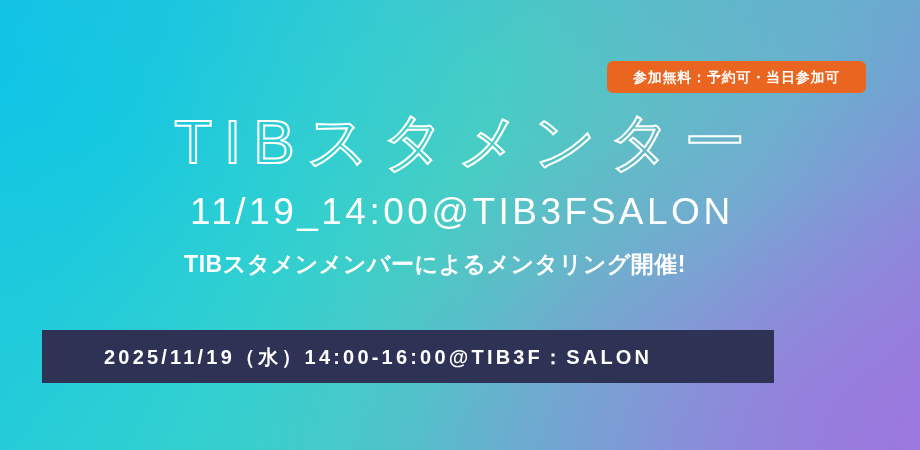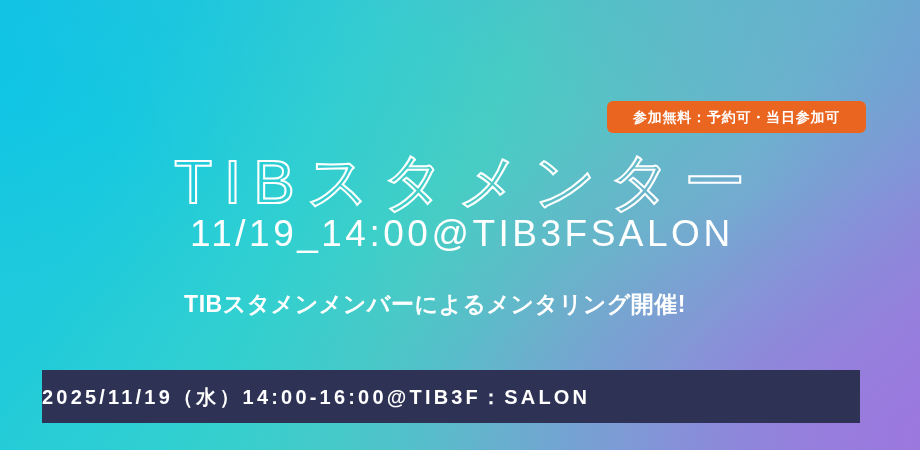--- a/index.html
+++ b/index.html
@@ -54,21 +54,20 @@
         rgba(155, 120, 222, 0.48) 26%,
         rgba(155, 120, 222, 0.12) 46%,
         rgba(155, 120, 222, 0.00) 62%);
     pointer-events: none;
   }
 
   .layer {
     position: absolute;
     inset: 0;
     z-index: 3;
-    margin-top: 40px;
   }
 
   
   #free-badge {
     position: absolute;
     left: 607px;
     top: 61px;
     width: 259px;
     height: 32px;
     background: #ea6520;
@@ -102,21 +101,21 @@
     color: transparent;
     -webkit-text-stroke: 2px #ffffff;
     text-stroke: 2px #ffffff;
     text-indent: 12px;
   }
 
   
   #subtitle {
     position: absolute;
     left: 0;
-    top: 174px;
+    top: 192px;
     width: 920px;
     text-align: center;
     font-size: 37px;
     font-weight: 400;
     letter-spacing: 3.5px;
     line-height: 1.1;
     white-space: nowrap;
     color: #ffffff;
     text-indent: 3.5px;
   }
@@ -136,26 +135,27 @@
     letter-spacing: 0.5px;
     line-height: 1.42;
     white-space: nowrap;
   }
 
   
   #footer-bar {
     position: absolute;
     left: 42px;
     top: 330px;
-    width: 818px;
+    width: 732px;
     height: 53px;
     background: #2e3356;
     display: flex;
     align-items: center;
     box-sizing: border-box;
+    padding-left: 62px;
   }
   #footer-bar .footer-text {
     color: #ffffff;
     font-size: 20px;
     font-weight: bold;
     letter-spacing: 3.2px;
     white-space: nowrap;
     line-height: 1;
   }
 </style>

